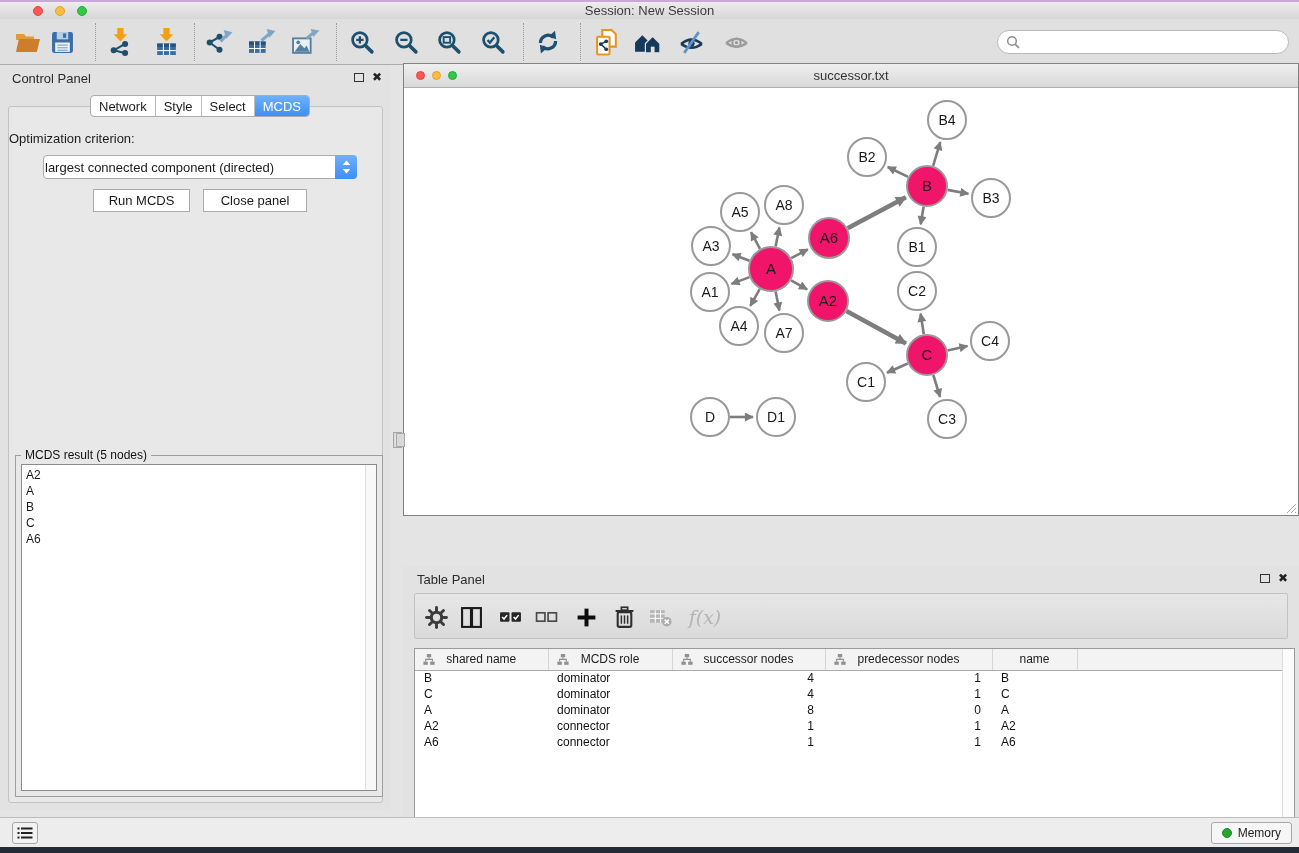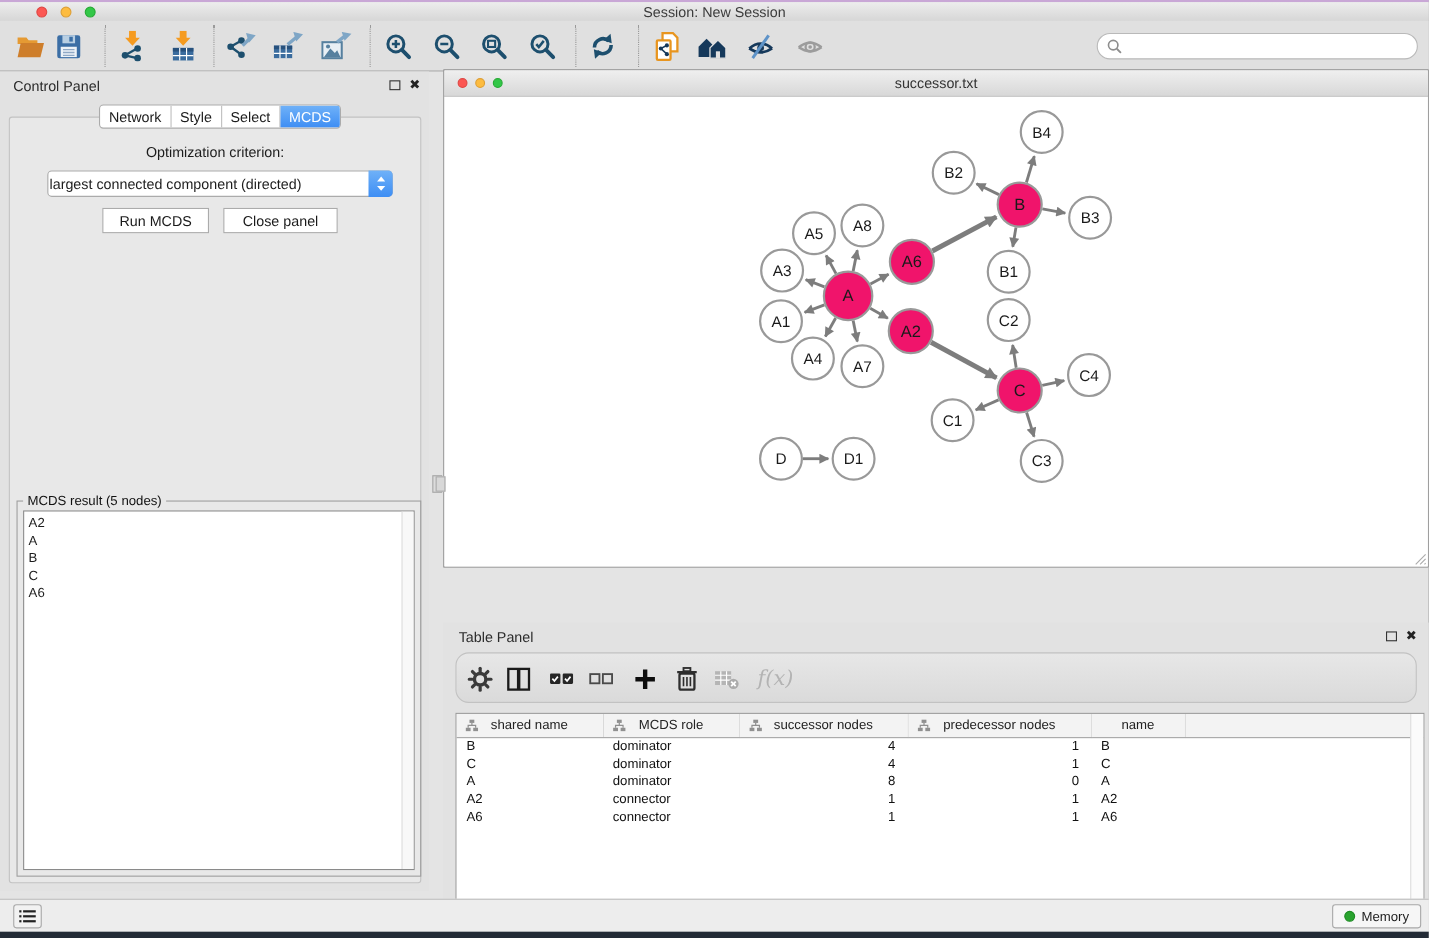--- a/index.html
+++ b/index.html
@@ -39,21 +39,21 @@
 
   .seg { display:flex; height:22px; border:1px solid #ABABAB; border-radius:4px;
          background:#fff; overflow:hidden; font-size:13px; }
   .seg .tab { padding:0 8px; line-height:21px; border-right:1px solid #BEBEBE; color:#1c1c1c; }
   .seg .tab:last-child { border-right:none; }
   .seg .tab.active { background:linear-gradient(#6FB1F8,#3E8EF4); color:#fff; }
   .cp-tabs { position:absolute; top:30px; left:200px; transform:translateX(-50%); z-index:2; }
 
   .cp-content { position:absolute; left:8px; top:41px; width:375px; height:697px;
                 background:#E8E8E8; border:1px solid #C2C2C2; border-radius:3px; }
-  .opt-label { position:absolute; left:0; right:0; top:24px; text-align:center; font-size:13px; }
+  .opt-label { position:absolute; left:0; right:0; top:24px; text-align:left; font-size:13px; }
   .criterion { position:absolute; left:34px; top:48px; width:314px; height:24px; background:#fff;
                border:1px solid #ABABAB; border-radius:4px; display:flex; align-items:center; }
   .criterion .val { flex:1; font-size:13px; padding-left:1px; white-space:nowrap; }
   .criterion .stepper { width:22px; height:24px; margin-right:-1px; border-radius:0 4px 4px 0;
                background:linear-gradient(#6FB1F8,#3E8EF4); display:flex; align-items:center; justify-content:center; }
   .aqua-btn { background:#fff; border:1px solid #ABABAB; border-radius:0; font-size:13px;
               color:#1a1a1a; height:23px; position:absolute;
               font-family:"Liberation Sans","DejaVu Sans",sans-serif; }
   .groupbox { position:absolute; left:6px; top:348px; width:368px; height:342px;
               border:1px solid #9E9E9E; }
@@ -79,21 +79,21 @@
                          font-size:13px; color:#333; }
   .net-canvas { position:relative; width:894px; height:427px; background:#fff; }
   .net-canvas svg text { font-family:"Liberation Sans","DejaVu Sans",sans-serif; }
   .resize-grip { position:absolute; right:1px; bottom:1px; }
   .edge-grip { position:absolute; left:396px; top:433px; width:9px; height:14px;
                background:#D8D8D8; border:1px solid #ABABAB; }
 
   
   .table-panel { position:absolute; left:403px; top:518px; width:896px; height:299px; background:#E2E2E2;margin-top:48px; }
   .tp-toolbar { position:absolute; left:11px; top:27px; width:874px; height:46px;
-                background:linear-gradient(#E7E7E7,#DADADA); border:1px solid #C2C2C2; border-radius:12px; }
+                background:linear-gradient(#E7E7E7,#DADADA); border:1px solid #C2C2C2; border-radius:2px; }
   .tp-ico { position:absolute; top:0; height:46px; display:flex; align-items:center; justify-content:center; width:34px; }
   .fx { font-family:"DejaVu Serif","Liberation Serif",serif; font-style:italic;
         font-size:19px; color:#B3B3B3; }
 
   .tbl-wrap { position:absolute; left:11px; top:82px; width:881px; height:186px;
               background:#fff; border:1px solid #9A9A9A; overflow:hidden; }
   table.node-table { border-collapse:collapse; table-layout:fixed; width:100%; }
   table.node-table col.c0 { width:133px; } table.node-table col.c1 { width:124px; }
   table.node-table col.c2 { width:153px; } table.node-table col.c3 { width:167px; }
   table.node-table col.c4 { width:85px;  }

